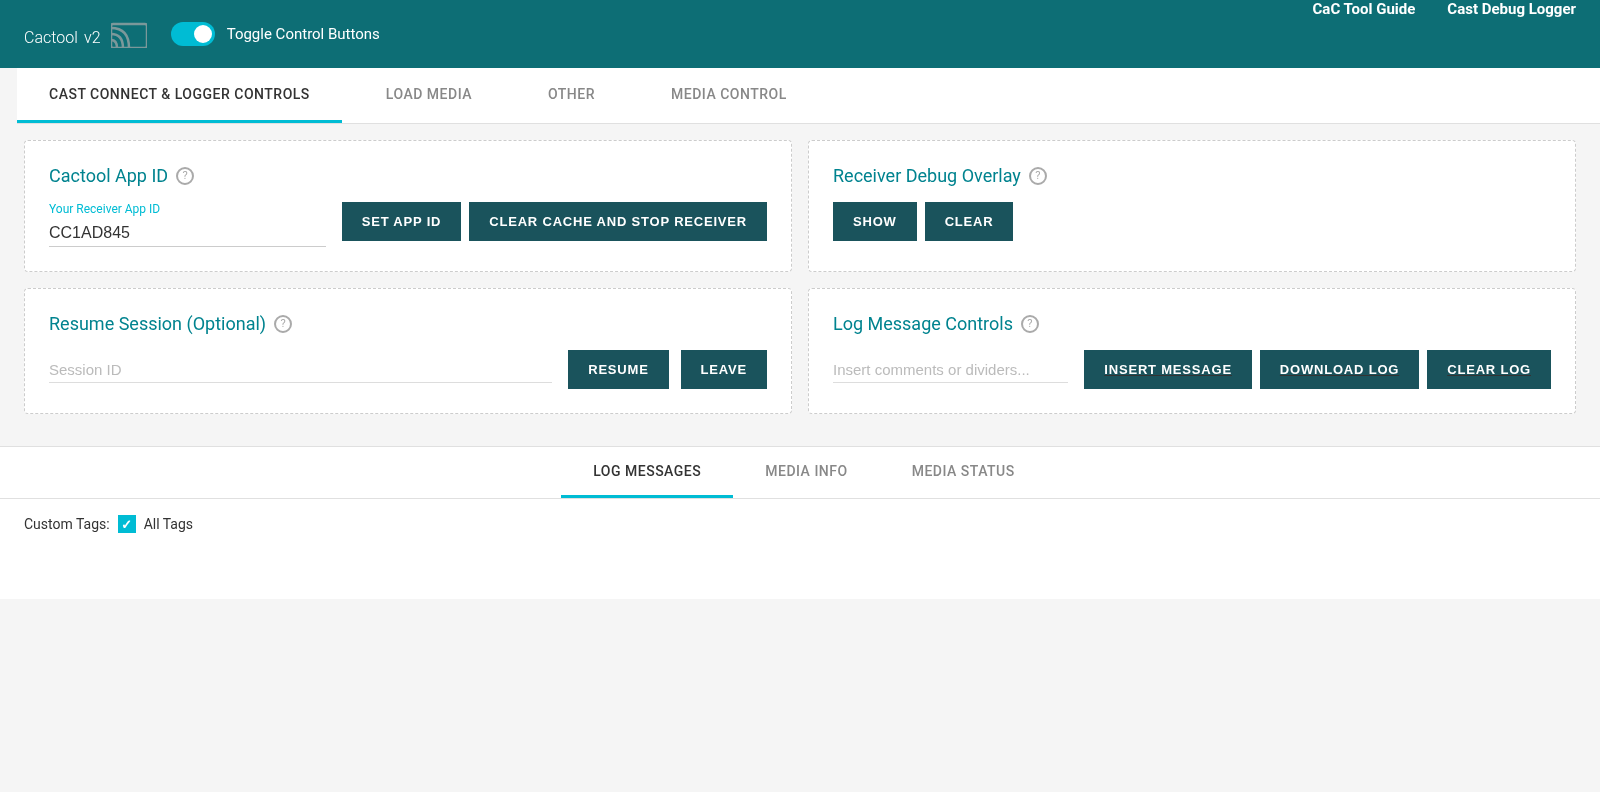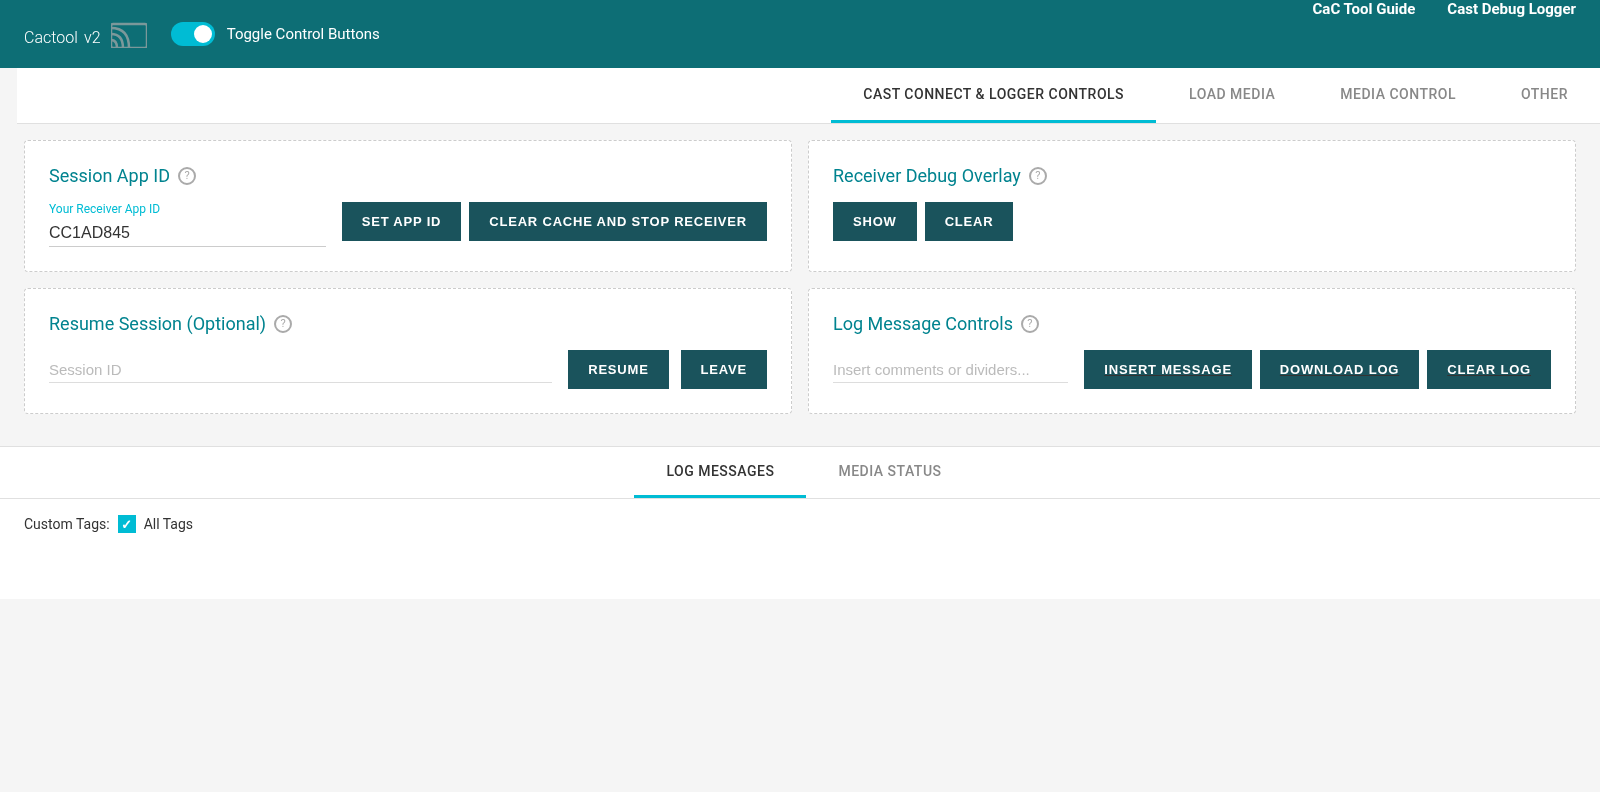--- a/index.html
+++ b/index.html
@@ -65,22 +65,22 @@
       text-decoration: none;
       cursor: pointer;
       font-weight: bold;
     }
 
     
     .tabs-container {
       background: white;
       border-bottom: 1px solid #e0e0e0;
       display: flex;
-      justify-content: flex-end;
-      gap: 1px;
+      justify-content: flex-start;
+      gap: 12px;
       margin-left: 17px;
     }
     .tab {
       padding: 18px 32px;
       font-size: 14px;
       font-weight: 500;
       color: #888;
       cursor: pointer;
       letter-spacing: 0.5px;
       border-bottom: 3px solid transparent;
@@ -327,31 +327,31 @@
 
   <nav class="header-links">
     <a class="header-link">CaC Tool Guide</a>
     <a class="header-link">Cast Debug Logger</a>
   </nav>
 </header>
 
 <div class="tabs-container">
   <div class="tab active">CAST CONNECT &amp; LOGGER CONTROLS</div>
   <div class="tab">LOAD MEDIA</div>
+  <div class="tab">OTHER</div>
   <div class="tab">MEDIA CONTROL</div>
-  <div class="tab">OTHER</div>
 </div>
 
 <div class="main-content">
 
   <div class="cards-row">
 
     <div class="card">
       <div class="card-title">
-        <span>Session App ID</span>
+        <span>Cactool App ID</span>
         <span class="help-icon">?</span>
       </div>
       <div class="card-content">
         <div class="card-input-area">
           <div class="input-label">Your Receiver App ID</div>
           <input class="input-field" type="text" value="CC1AD845" style="">
         </div>
         <div class="card-buttons">
           <button class="btn-teal">SET APP ID</button>
           <button class="btn-teal">CLEAR CACHE AND STOP RECEIVER</button>
@@ -403,20 +403,21 @@
       </div>
     </div>
 
   </div>
 
 </div>
 
 <div class="bottom-section">
   <div class="bottom-tabs-container">
     <div class="bottom-tab active">LOG MESSAGES</div>
+    <div class="bottom-tab">MEDIA INFO</div>
     <div class="bottom-tab">MEDIA STATUS</div>
   </div>
 
   <div class="bottom-content">
     <div class="custom-tags-row">
       <span>Custom Tags:</span>
       <div class="checkbox-custom"></div>
       <span>All Tags</span>
     </div>
   </div>

